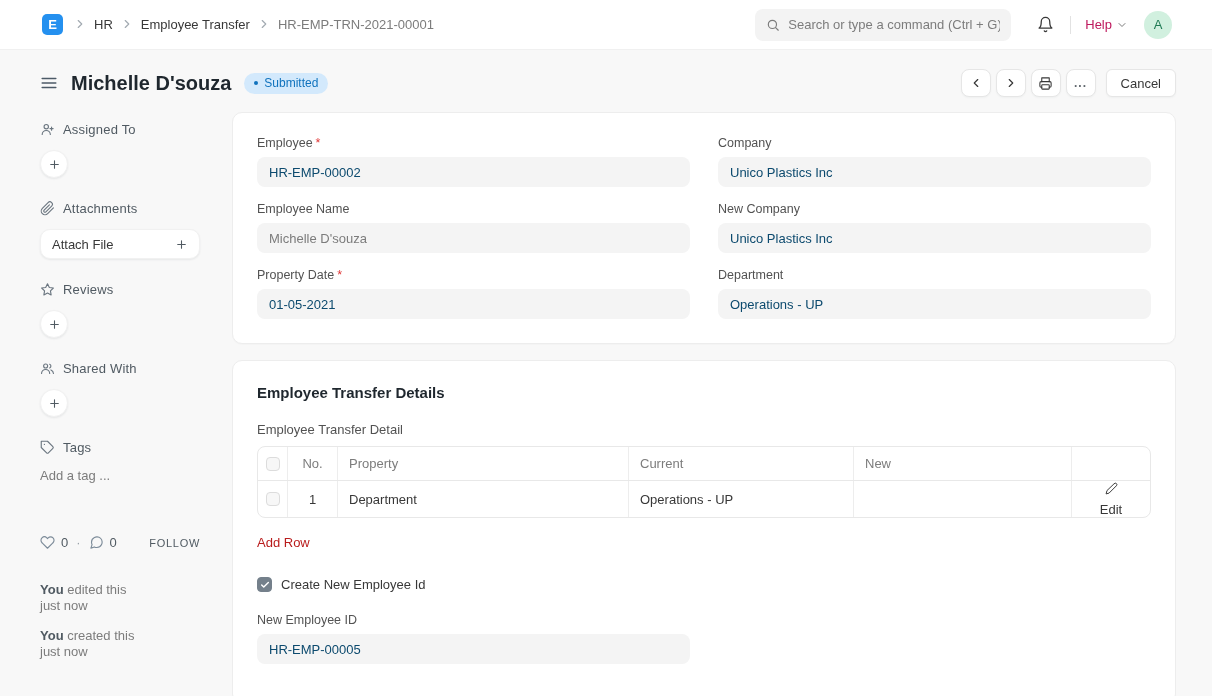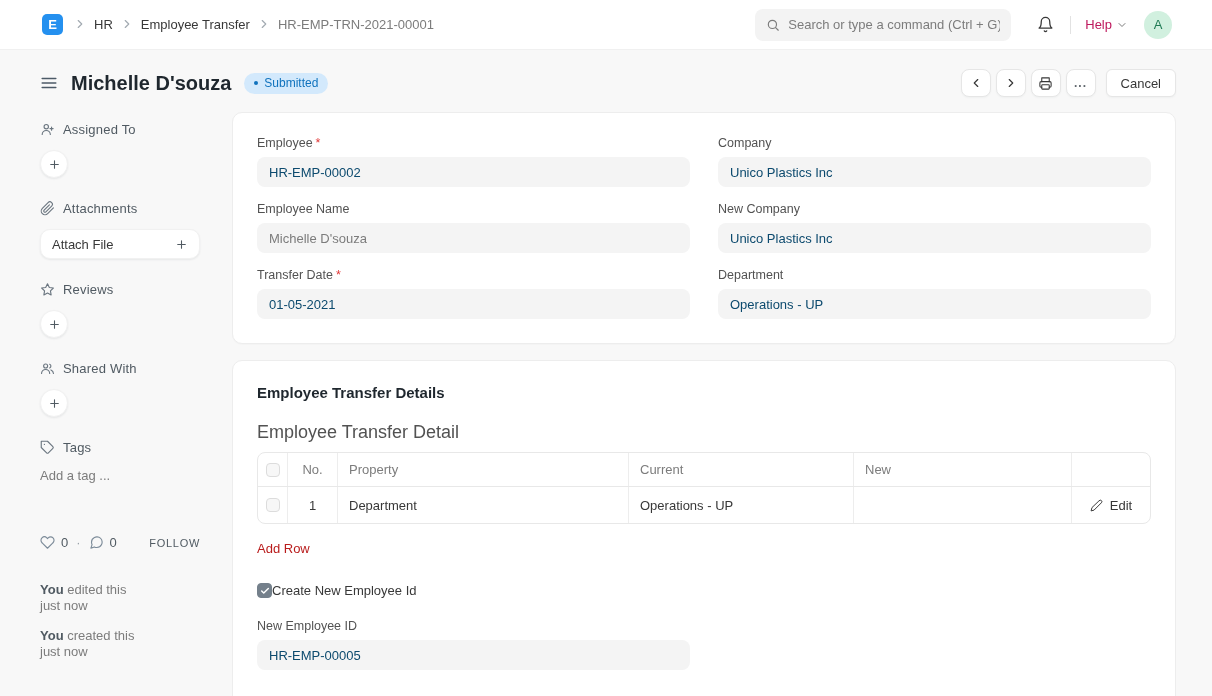--- a/index.html
+++ b/index.html
@@ -82,33 +82,33 @@
     box-shadow:0 1px 1px rgba(25,39,52,0.02);}
   .form-card{padding:23px 24px 9px;display:grid;grid-template-columns:1fr 1fr;column-gap:28px;}
   .field{margin-bottom:15px;}
   .field-label{display:block;font-size:12.5px;color:#525252;margin-bottom:7px;}
   .req{color:var(--required);margin-left:3px;}
   .control{height:30px;background:#f4f4f4;border-radius:8px;display:flex;align-items:center;
     padding:0 12px;font-size:13px;color:#0c4a6e;cursor:text;}
   .control.muted{color:#7c7c7c;}
   .details-card{margin-top:16px;padding:23px 24px 24px;}
   .details-title{font-size:15px;font-weight:700;color:#1f272e;margin:0 0 21px;}
-  .grid-label{font-size:18px;color:#525252;margin-bottom:9px;}
+  .grid-label{font-size:13px;color:#525252;margin-bottom:9px;}
   .grid-table{border:1px solid #e8e8e8;border-radius:8px;overflow:hidden;font-size:13px;background:#fff;}
   .gt-row{display:grid;grid-template-columns:30px 50px 291px 225px 218px 1fr;}
   .gt-head .gt-cell{color:#7c7c7c;height:33px;}
   .gt-head{border-bottom:1px solid #e8e8e8;}
   .gt-cell{height:36px;display:flex;align-items:center;padding:0 11px;border-right:1px solid #ededed;}
   .gt-cell:last-child{border-right:none;}
   .gt-cell.center{justify-content:center;padding:0;}
   .cb{width:14px;height:14px;border:1px solid #dcdcdc;border-radius:4px;background:#f7f7f7;cursor:pointer;}
   .edit-btn{display:flex;align-items:center;gap:7px;background:none;border:none;
-    font-size:13px;color:#383838;margin:0 auto;padding:0;}
+    font-size:13px;color:#383838;margin:0 auto;padding:0;flex-direction:column;}
   .add-row-btn{margin-top:17px;background:none;border:none;padding:0;font-size:13px;color:#b91c1c;}
-  .check-row{display:flex;align-items:center;margin-top:27px;cursor:pointer;}
+  .check-row{display:flex;align-items:center;gap:9px;margin-top:27px;cursor:pointer;}
   .checkbox{width:15px;height:15px;border-radius:4px;background:#f7f7f7;border:1px solid #dcdcdc;
     display:flex;align-items:center;justify-content:center;}
   .checkbox[data-checked="true"]{background:var(--checkbox-checked);border-color:var(--checkbox-checked);}
   .checkbox svg{display:none;}
   .checkbox[data-checked="true"] svg{display:block;}
   .check-label{font-size:13px;color:#383838;}
   .nei-field{margin-top:21px;width:calc(50% - 14px);}
 </style>
 </head>
 <body>
@@ -352,21 +352,21 @@
         </div>
         <div class="field">
           <label class="field-label">Employee Name</label>
           <div class="control muted">Michelle D'souza</div>
         </div>
         <div class="field">
           <label class="field-label">New Company</label>
           <div class="control">Unico Plastics Inc</div>
         </div>
         <div class="field">
-          <label class="field-label"><span>Transfer Date</span><span class="req">*</span></label>
+          <label class="field-label"><span>Property Date</span><span class="req">*</span></label>
           <div class="control">01-05-2021</div>
         </div>
         <div class="field">
           <label class="field-label">Department</label>
           <div class="control">Operations - UP</div>
         </div>
       </section>
 
       <section class="card details-card">
         <h2 class="details-title">Employee Transfer Details</h2>

